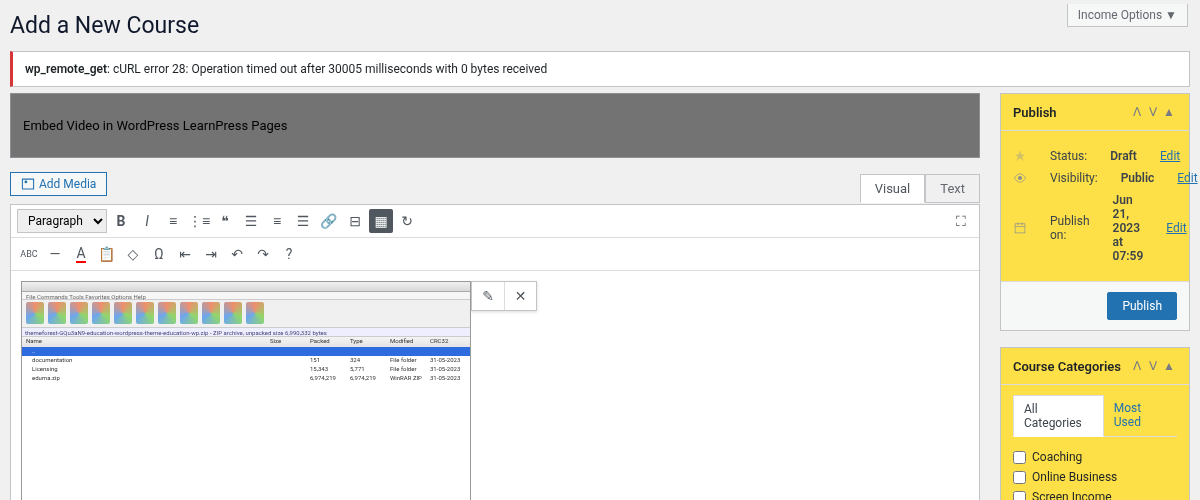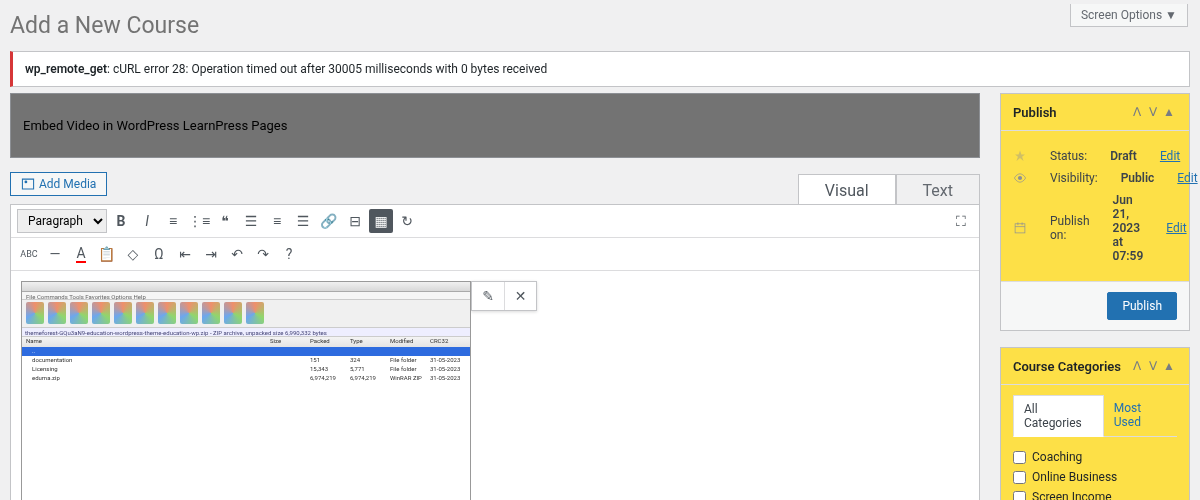--- a/index.html
+++ b/index.html
@@ -1,29 +1,29 @@
 <!DOCTYPE html>
 <html><head>
 <meta charset="utf-8">
 <style>
 * { box-sizing: border-box; margin: 0; padding: 0; font-family: -apple-system, BlinkMacSystemFont, "Segoe UI", Roboto, sans-serif; }
 body { background: #f0f0f1; color: #1d2327; font-size: 13px; }
 .screen-options { position: absolute; top: 4px; right: 12px; background: #f6f7f7; border: 1px solid #c3c4c7; border-top: none; padding: 4px 10px; font-size: 12px; color: #646970; cursor: pointer; }
-.page-title { font-size: 23px; font-weight: 400; padding: 12px 10px 6px; color: #737373; }
+.page-title { font-size: 23px; font-weight: 400; padding: 12px 10px 6px; color: #0f172a; }
 .main { display: flex; gap: 20px; padding: 0 10px; }
 .left { flex: 1; min-width: 0; }
 .right { width: 190px; flex-shrink: 0; }
 .error-box { background: #fff; border: 1px solid #c3c4c7; border-left: 3px solid #d63638; padding: 10px 12px; margin: 6px 10px 6px; font-size: 12px; }
 .error-box b { font-weight: 600; }
 .title-input { width: 100%; padding: 24px 12px; font-size: 13px; border: 1px solid #8c8f94; background: #737373; outline: none; margin-bottom: 14px; }
 .media-btn { display: inline-flex; align-items: center; gap: 4px; border: 1px solid #2271b1; background: #f6f7f7; color: #2271b1; padding: 4px 10px; font-size: 12px; cursor: pointer; margin-bottom: 8px; }
 .media-btn svg { width: 14px; height: 14px; }
 .editor-wrap { background: #fff; border: 1px solid #c3c4c7; position: relative; }
 .editor-tabs { position: absolute; top: -30px; right: 0; display: flex; }
-.editor-tab { padding: 6px 26px; font-size: 16px; border: 1px solid #c3c4c7; background: #f0f0f1; cursor: pointer; color: #646970; }
+.editor-tab { padding: 6px 14px; font-size: 13px; border: 1px solid #c3c4c7; background: #f0f0f1; cursor: pointer; color: #646970; }
 .editor-tab.active { background: #fff; border-bottom-color: #fff; color: #50575e; }
 .toolbar { display: flex; align-items: center; gap: 2px; padding: 4px 6px; border-bottom: 1px solid #dcdcde; flex-wrap: wrap; }
 .toolbar-row2 { border-bottom: 1px solid #dcdcde; }
 .tool-select { border: 1px solid #c3c4c7; padding: 3px 6px; font-size: 12px; width: 90px; }
 .tool-btn { width: 24px; height: 24px; display: flex; align-items: center; justify-content: center; color: #50575e; cursor: pointer; font-size: 14px; border-radius: 2px; }
 .tool-btn.active { background: #50575e; color: #fff; }
 .expand-btn { margin-left: auto; }
 .editor-content { padding: 10px; min-height: 280px; position: relative; }
 .video-embed { width: 450px; position: relative; }
 .video-frame { width: 100%; height: 230px; background: #e8e8e8; border: 1px solid #999; position: relative; overflow: hidden; }
@@ -60,21 +60,21 @@
 .cat-tabs { display: flex; border-bottom: 1px solid #dcdcde; margin-bottom: 10px; font-size: 12px; }
 .cat-tab { padding: 6px 10px; cursor: pointer; color: #2271b1; }
 .cat-tab.active { border: 1px solid #dcdcde; border-bottom: 1px solid #fff; margin-bottom: -1px; background: #fff; color: #3c434a; }
 .cat-list { max-height: 160px; overflow-y: scroll; }
 .cat-item { display: flex; align-items: center; gap: 6px; padding: 3px 0; font-size: 12px; }
 .cat-item input { width: 13px; height: 13px; }
 </style>
 </head>
 <body>
 
-<div class="screen-options">Screen Options ▼</div>
+<div class="screen-options">Income Options ▼</div>
 
 <h1 class="page-title">Add a New Course</h1>
 
 <div class="error-box">
   <b>wp_remote_get</b><span>: cURL error 28: Operation timed out after 30005 milliseconds with 0 bytes received</span>
 </div>
 
 <div class="main">
   <div class="left">
     <input class="title-input" value="Embed Video in WordPress LearnPress Pages" style="">

